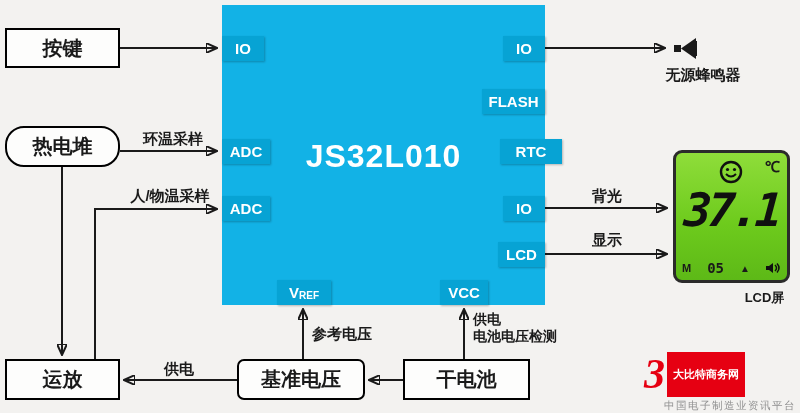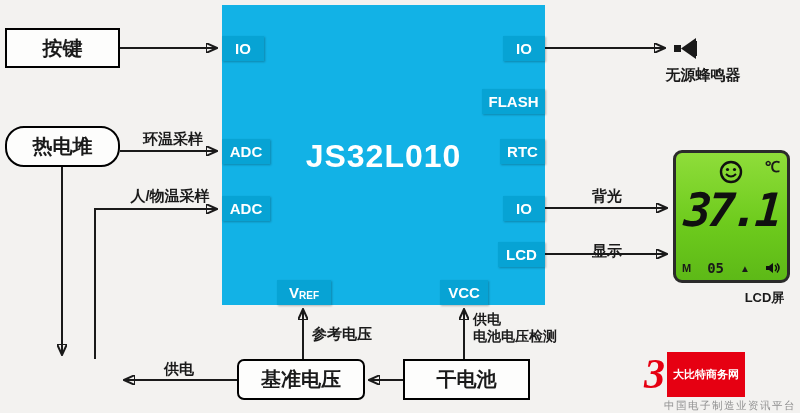--- a/index.html
+++ b/index.html
@@ -103,44 +103,45 @@
 
   <div class="chip">
     <div class="chip-title">JS32L010</div>
   </div>
 
   <div class="tab" style="left:222px; top:36px; width:42px;">IO</div>
   <div class="tab" style="left:222px; top:139px; width:48px;">ADC</div>
   <div class="tab" style="left:222px; top:196px; width:48px;">ADC</div>
   <div class="tab" style="left:503px; top:36px; width:42px;">IO</div>
   <div class="tab" style="left:482px; top:89px; width:63px;">FLASH</div>
-  <div class="tab" style="left:500px; top:139px; width:45px;text-align:right;">RTC</div>
+  <div class="tab" style="left:500px; top:139px; width:62px;text-align:right;">RTC</div>
   <div class="tab" style="left:503px; top:196px; width:42px;">IO</div>
   <div class="tab" style="left:498px; top:242px; width:47px;">LCD</div>
   <div class="tab" style="left:277px; top:280px; width:54px;">
     <span>V</span>
       <span class="sub">REF</span>
   </div>
   <div class="tab" style="left:440px; top:280px; width:48px;">VCC</div>
 
   <div class="block" style="left:5px; top:28px; width:115px; height:40px;">按键</div>
   <div class="block" style="left:5px; top:126px; width:115px; height:41px;border-radius:19px;">热电堆</div>
+  <div class="block" style="left:5px; top:359px; width:115px; height:41px;">运放</div>
   <div class="block" style="left:237px; top:359px; width:128px; height:41px;border-radius:7px;">基准电压</div>
   <div class="block" style="left:403px; top:359px; width:127px; height:41px;">干电池</div>
 
   <div class="lbl center" style="left:126px; top:130px; width:94px;">环温采样</div>
   <div class="lbl center" style="left:118px; top:187px; width:104px;">人/物温采样</div>
   <div class="lbl center" style="left:148px; top:360px; width:62px;">供电</div>
   <div class="lbl" style="left:312px; top:325px;">参考电压</div>
   <div class="lbl small" style="left:473px; top:311px;">
     <div>供电</div>
     <div>电池电压检测</div>
   </div>
   <div class="lbl center" style="left:577px; top:187px; width:60px;">背光</div>
-  <div class="lbl center" style="left:577px; top:242px; width:60px;">显示</div>
+  <div class="lbl center" style="left:577px; top:231px; width:60px;">显示</div>
   <div class="lbl center" style="left:648px; top:66px; width:110px;">无源蜂鸣器</div>
   <div class="lbl center" style="left:706px; top:289px; width:117px; font-size:13px;">LCD屏</div>
 
   <svg class="buzzer-icon" width="32" height="28" viewBox="0 0 32 28">
     <polygon points="2,10 9,10 9,17 2,17" fill="#1a1a1a"></polygon>
     <polygon points="9,13.5 24,3 24,24 9,13.5" fill="#1a1a1a"></polygon>
     <line x1="24" y1="6" x2="24" y2="21" stroke="#1a1a1a" stroke-width="2"></line>
   </svg>
 
   <div class="lcd">

